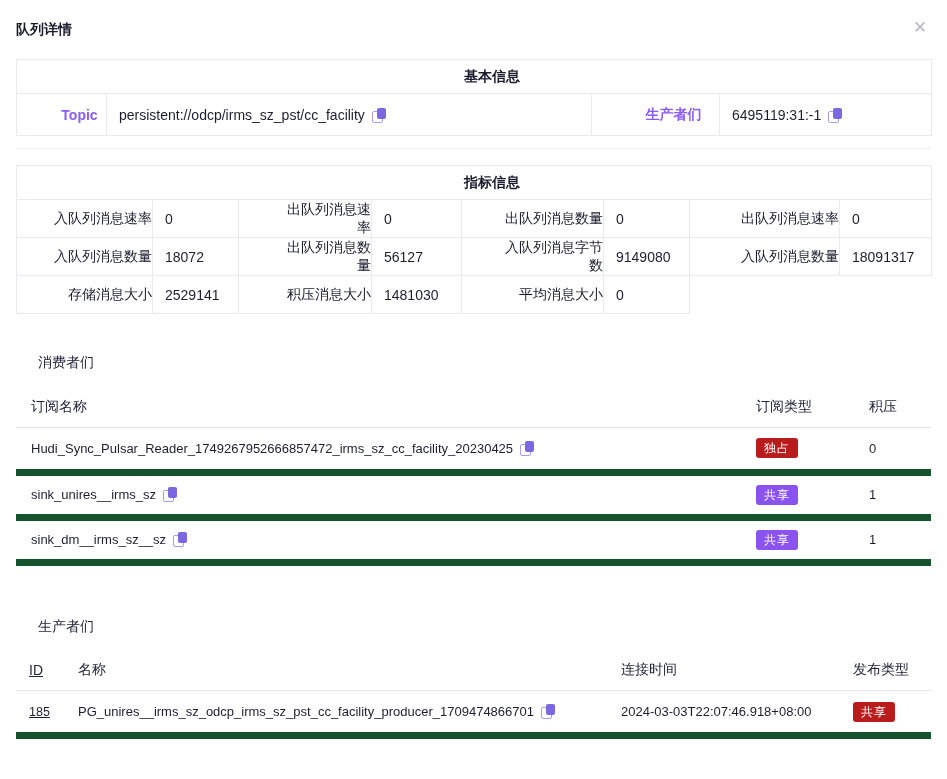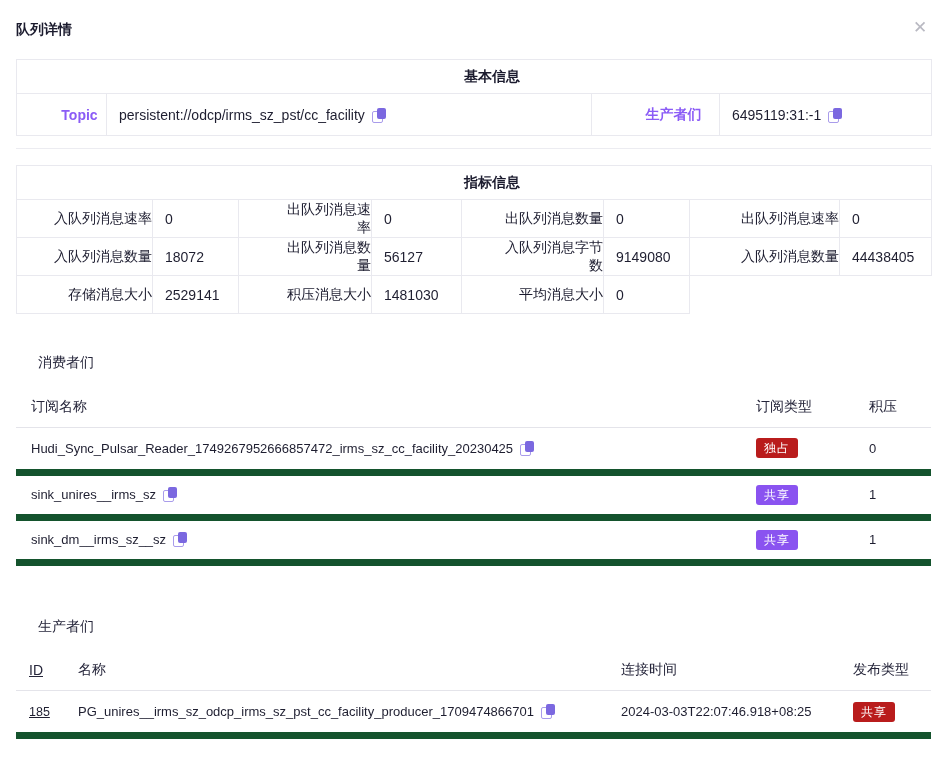--- a/index.html
+++ b/index.html
@@ -142,21 +142,21 @@
       <td class="val">0</td>
     </tr>
     <tr>
       <td class="lbl">入队列消息数量</td>
       <td class="val">18072</td>
       <td class="lbl">出队列消息数量</td>
       <td class="val">56127</td>
       <td class="lbl">入队列消息字节数</td>
       <td class="val">9149080</td>
       <td class="lbl">入队列消息数量</td>
-      <td class="val">44438405</td>
+      <td class="val">18091317</td>
     </tr>
     <tr>
       <td class="lbl">存储消息大小</td>
       <td class="val">2529141</td>
       <td class="lbl">积压消息大小</td>
       <td class="val">1481030</td>
       <td class="lbl">平均消息大小</td>
       <td class="val">0</td>
       <td class="noborder" colspan="2"></td>
     </tr>
@@ -219,21 +219,21 @@
       <th class="p-id">ID</th>
       <th class="p-cell">名称</th>
       <th class="p-cell">连接时间</th>
       <th class="p-cell">发布类型</th>
     </tr>
     <tr>
       <td class="p-id">185</td>
       <td class="p-cell">
         <span>PG_unires__irms_sz_odcp_irms_sz_pst_cc_facility_producer_1709474866701</span><span class="copy-icon"></span>
       </td>
-      <td class="p-cell p-time">2024-03-03T22:07:46.918+08:25</td>
+      <td class="p-cell p-time">2024-03-03T22:07:46.918+08:00</td>
       <td class="p-cell">
         <span class="badge" data-variant="pink">共享</span>
       </td>
     </tr>
   </tbody>
     </table>
 
 </div>
 
 </body></html>

